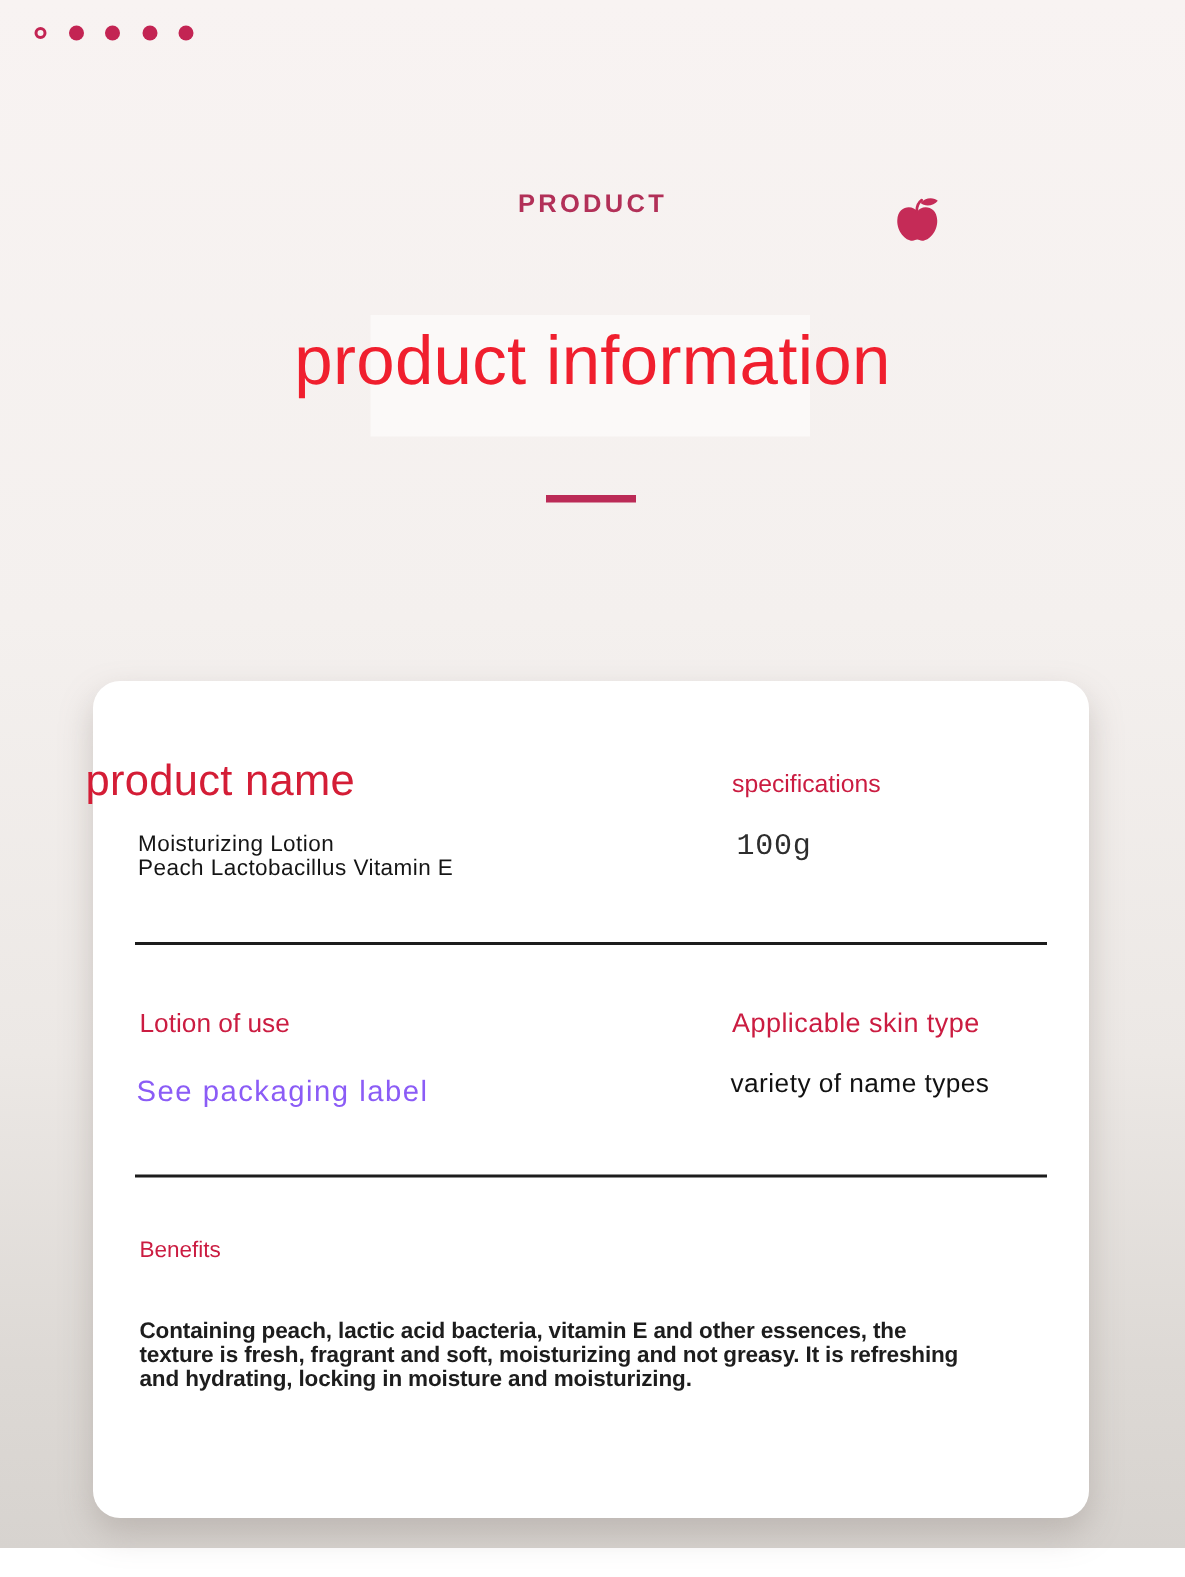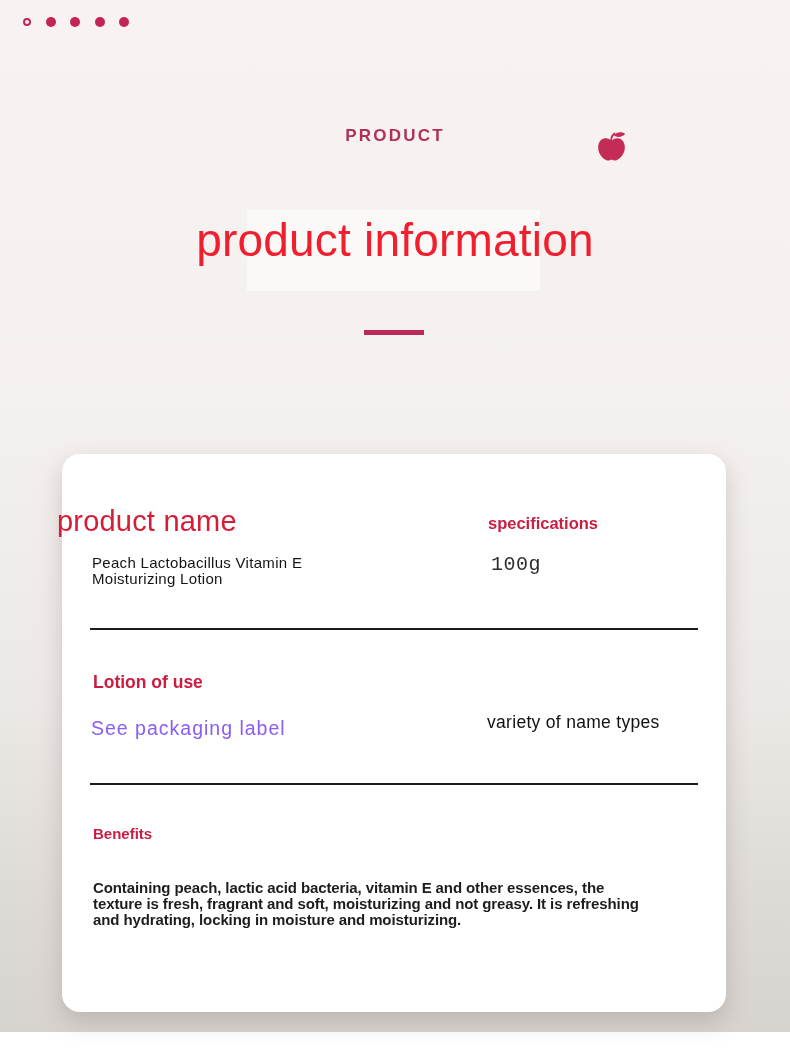--- a/index.html
+++ b/index.html
@@ -91,21 +91,21 @@
     position: absolute;
     left: 62px;
     top: 407px;
     width: 664px;
     height: 558px;
     background: #ffffff;
     border-radius: 18px;
     box-shadow: 0 10px 22px rgba(145,135,128,0.38);
     margin-top: 47px;
   }
-  .card .red-label { color: #cb1c41; font-weight: 700; }
+  .card .red-label { color: #cb1c41; font-weight: 400; }
 
   .product-name-label {
     position: absolute;
     left: -5px;
     top: 51px;
     font-size: 29px;
     color: #d41d36;
     font-weight: 500;
     letter-spacing: 0.2px;
   }
@@ -215,32 +215,33 @@
   </svg>
 
   <div class="title-highlight"></div>
   <h1 class="big-title">product information</h1>
   <div class="title-dash"></div>
 
   <div class="card">
 
     <h2 class="product-name-label">product name</h2>
     <div class="product-name-value">
+      <div>Moisturizing Lotion</div>
       <div>Peach Lactobacillus Vitamin E</div>
-      <div>Moisturizing Lotion</div>
     </div>
 
     <h3 class="spec-label red-label">specifications</h3>
     <div class="spec-value">100g</div>
 
     <div class="rule rule-1"></div>
 
     <h3 class="period-label red-label">Lotion of use</h3>
     <div class="period-value">See packaging label</div>
 
+    <h3 class="skin-label red-label">Applicable skin type</h3>
     <div class="skin-value">
       <div>variety of name types</div>
     </div>
 
     <div class="rule rule-2"></div>
 
     <h3 class="benefits-label red-label">Benefits</h3>
     <p class="benefits-text">Containing peach, lactic acid bacteria, vitamin E and other essences, the texture is fresh, fragrant and soft, moisturizing and not greasy. It is refreshing and hydrating, locking in moisture and moisturizing.</p>
 
   </div>

